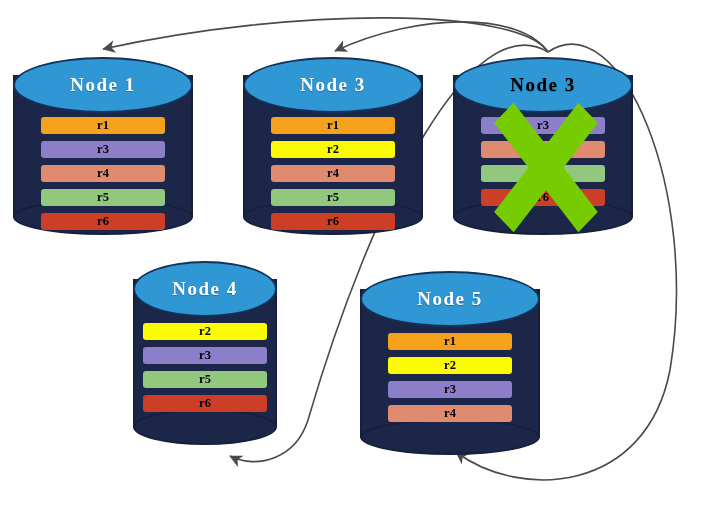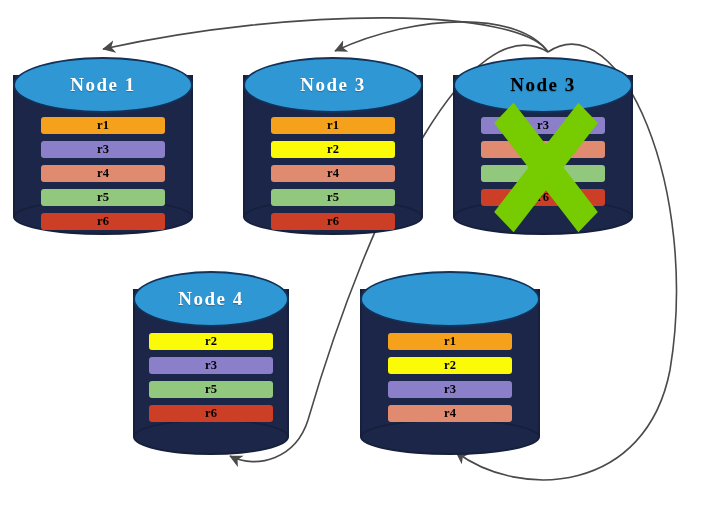--- a/index.html
+++ b/index.html
@@ -162,36 +162,37 @@
         <div class="node-bottom" style="background: rgb(27, 38, 72);"></div>
         <div class="node-top" style="background: rgb(47, 151, 212);"></div>
         <div class="node-label" style="color: #000000;">Node  3</div>
         <div class="records" style="top: 60px;">
           <div class="record" style="background: rgb(138, 127, 200);">r3</div>
           <div class="record" style="background: rgb(224, 138, 112);">r4</div>
           <div class="record" style="background: rgb(145, 200, 126);">r5</div>
           <div class="record" style="background: rgb(204, 62, 38);">r6</div>
         </div>
       </div>
-      <div class="node" style="left: 133px; top: 271px; width: 156px; height: 184px;">
+      <div class="node" style="left: 133px; top: 261px; width: 144px; height: 184px;">
         <div class="node-body" style="background: rgb(27, 38, 72);"></div>
         <div class="node-bottom" style="background: rgb(27, 38, 72);"></div>
         <div class="node-top" style="background: rgb(47, 151, 212);"></div>
         <div class="node-label" style="color: rgb(255, 255, 255);">Node  4</div>
         <div class="records" style="top: 62px;">
           <div class="record" style="background: rgb(251, 251, 8);">r2</div>
           <div class="record" style="background: rgb(138, 127, 200);">r3</div>
           <div class="record" style="background: rgb(145, 200, 126);">r5</div>
           <div class="record" style="background: rgb(204, 62, 38);">r6</div>
         </div>
       </div>
       <div class="node" style="left: 360px; top: 271px; width: 180px; height: 184px;">
         <div class="node-body" style="background: rgb(27, 38, 72);"></div>
         <div class="node-bottom" style="background: rgb(27, 38, 72);"></div>
         <div class="node-top" style="background: rgb(47, 151, 212);"></div>
+        <div class="node-label" style="color: rgb(255, 255, 255);">Node  5</div>
         <div class="records" style="top: 62px;">
           <div class="record" style="background: rgb(245, 161, 27);">r1</div>
           <div class="record" style="background: rgb(251, 251, 8);">r2</div>
           <div class="record" style="background: rgb(138, 127, 200);">r3</div>
           <div class="record" style="background: rgb(224, 138, 112);">r4</div>
         </div>
       </div>
     </div>
 
 <svg class="x-mark" width="108" height="135" viewBox="0 0 100 100" preserveAspectRatio="none" style="left: 492px; top: 100px;">

